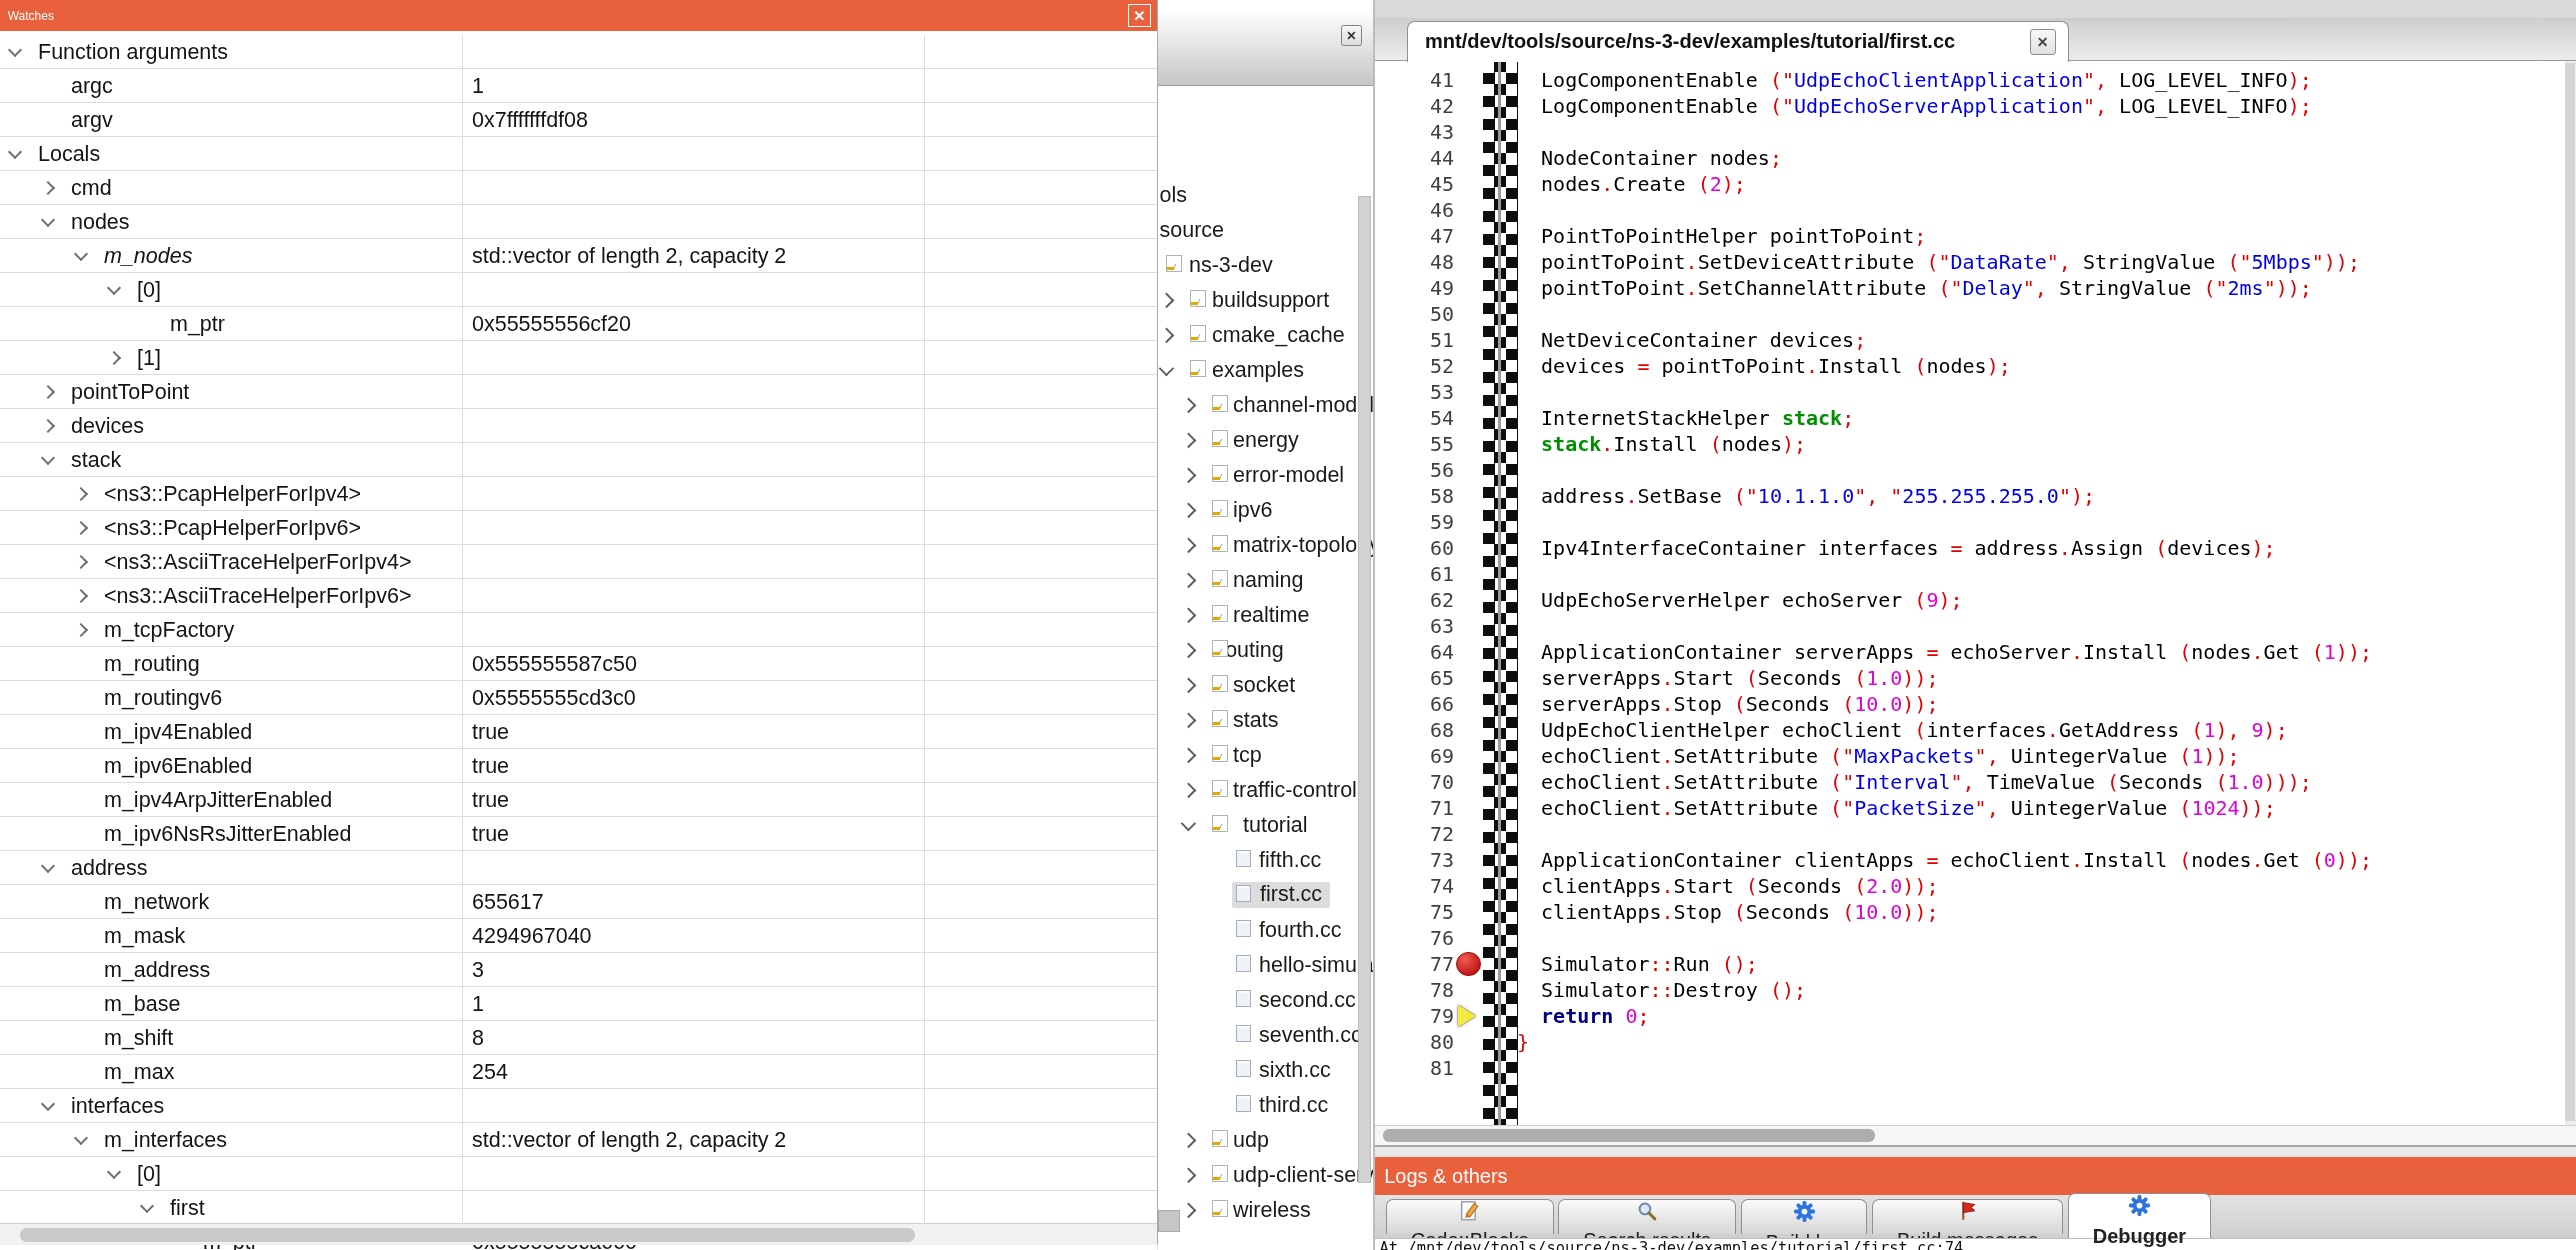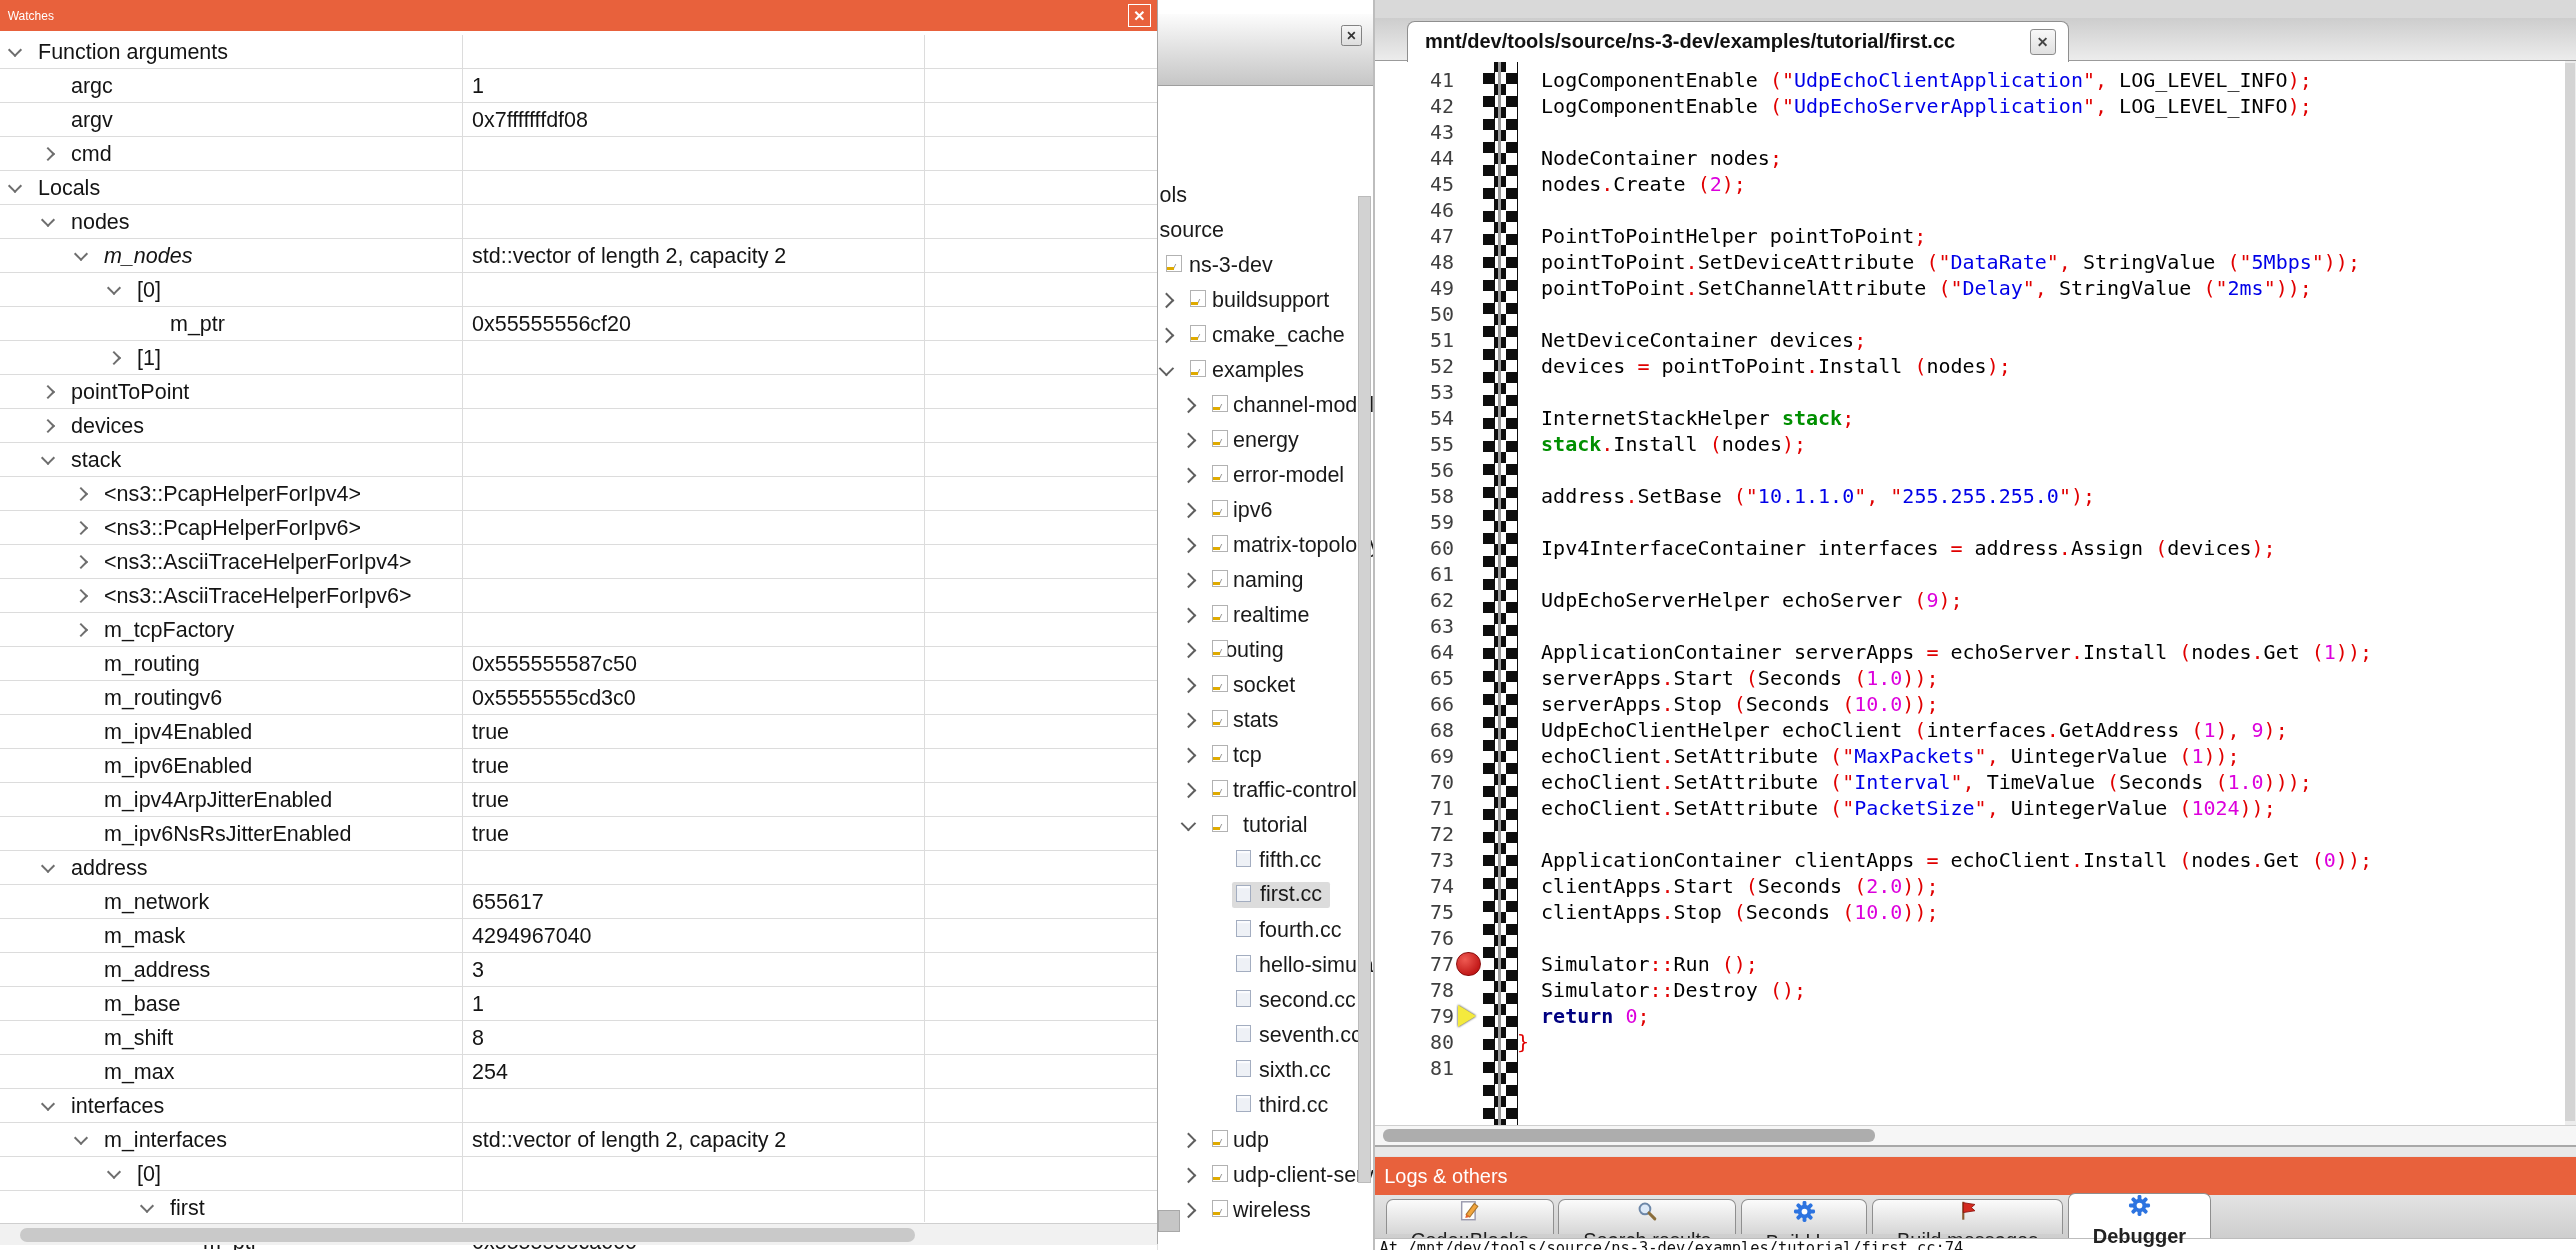--- a/index.html
+++ b/index.html
@@ -150,26 +150,26 @@
         </div>
         <div class="wrow">
           <span class="wlabel" style="left: 71px;">argc</span>
           <span class="wvalue">1</span>
         </div>
         <div class="wrow">
           <span class="wlabel" style="left: 71px;">argv</span>
           <span class="wvalue">0x7fffffffdf08</span>
         </div>
         <div class="wrow">
+          <span class="chv open" style="left: 10px;"></span>
+          <span class="wlabel" style="left: 38px;">Locals</span>
+        </div>
+        <div class="wrow">
           <span class="chv closed" style="left: 43px;"></span>
           <span class="wlabel" style="left: 71px;">cmd</span>
-        </div>
-        <div class="wrow">
-          <span class="chv open" style="left: 10px;"></span>
-          <span class="wlabel" style="left: 38px;">Locals</span>
         </div>
         <div class="wrow">
           <span class="chv open" style="left: 43px;"></span>
           <span class="wlabel" style="left: 71px;">nodes</span>
         </div>
         <div class="wrow">
           <span class="chv open" style="left: 76px;"></span>
           <span class="wlabel" style="left: 104px; font-style: italic;">m_nodes</span>
           <span class="wvalue">std::vector of length 2, capacity 2</span>
         </div>

